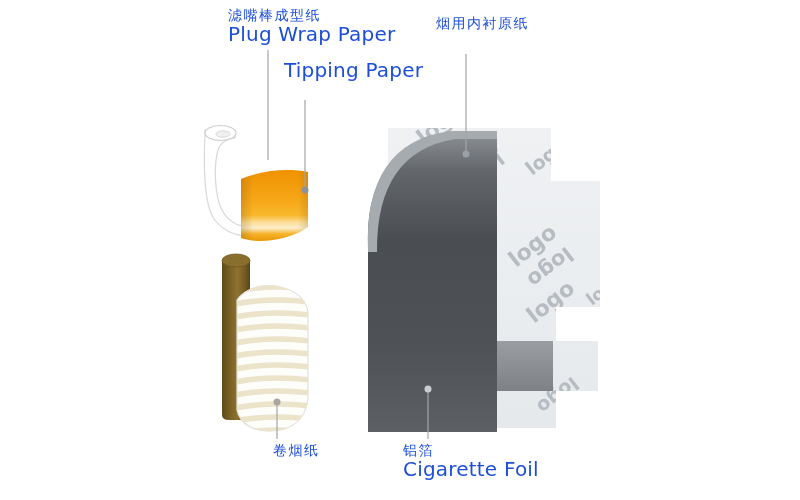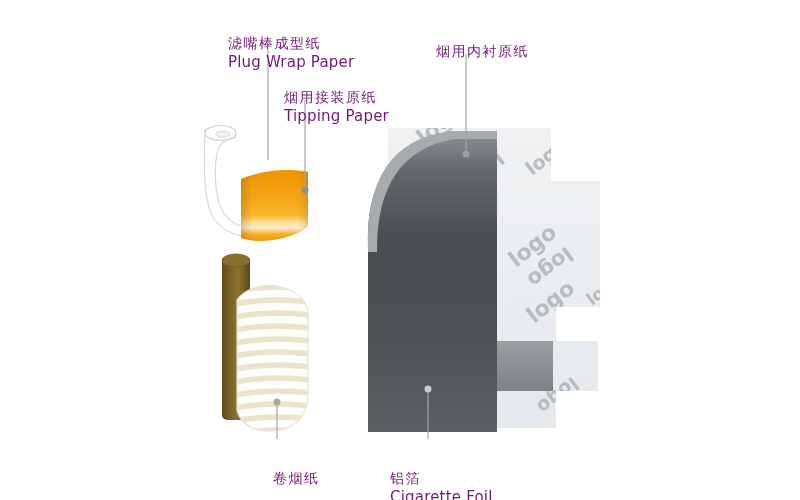--- a/index.html
+++ b/index.html
@@ -1,22 +1,22 @@
 <!DOCTYPE html>
 <html><head>
 <meta charset="utf-8">
 <style>
   * { margin:0; padding:0; box-sizing:border-box; }
   html,body { width:800px; height:500px; }
   body { font-family:"DejaVu Sans","Liberation Sans",sans-serif; background:#ffffff; }
   .stage { position:relative; width:800px; height:500px; background:#ffffff; overflow:hidden; }
   svg.diagram { position:absolute; left:0; top:0; width:800px; height:500px; }
-  .label { position:absolute; color:#701a75; white-space:nowrap;margin-top:28px; }
+  .label { position:absolute; color:#1d4ed8; white-space:nowrap; }
   .label .zh { font-size:14px; line-height:18px; letter-spacing:1.5px; }
-  .label .en { font-size:15px; line-height:20px; letter-spacing:0.2px;text-align:center; }
+  .label .en { font-size:20px; line-height:20px; letter-spacing:0.2px;text-align:center; }
 </style>
 </head>
 <body>
 
 <div class="stage">
 
   <svg class="diagram" viewBox="0 0 800 500">
     <defs>
       <linearGradient id="gOrange" x1="0" y1="0" x2="0" y2="1">
         <stop offset="0" stop-color="#ef9200"></stop>
@@ -131,30 +131,29 @@
     <circle cx="277" cy="402" r="3.5" fill="#a8a69e"></circle>
     <circle cx="428" cy="389" r="3.5" fill="#c9cdd1"></circle>
   </svg>
 
   <div class="label" style="left:228px; top:6px">
     <div class="zh">滤嘴棒成型纸</div>
     <div class="en">Plug Wrap Paper</div>
   </div>
 
   <div class="label" style="left:284px; top:60px">
-    <div class="zh">烟用接装原纸</div>
     <div class="en">Tipping Paper</div>
   </div>
 
   <div class="label" style="left:436px; top:14px">
     <div class="zh">烟用内衬原纸</div>
   </div>
 
   <div class="label" style="left:273px; top:441px">
     <div class="zh">卷烟纸</div>
   </div>
 
-  <div class="label" style="left:390px; top:441px">
+  <div class="label" style="left:403px; top:441px">
     <div class="zh">铝箔</div>
     <div class="en">Cigarette Foil</div>
   </div>
 
 </div>
 
 </body></html>

